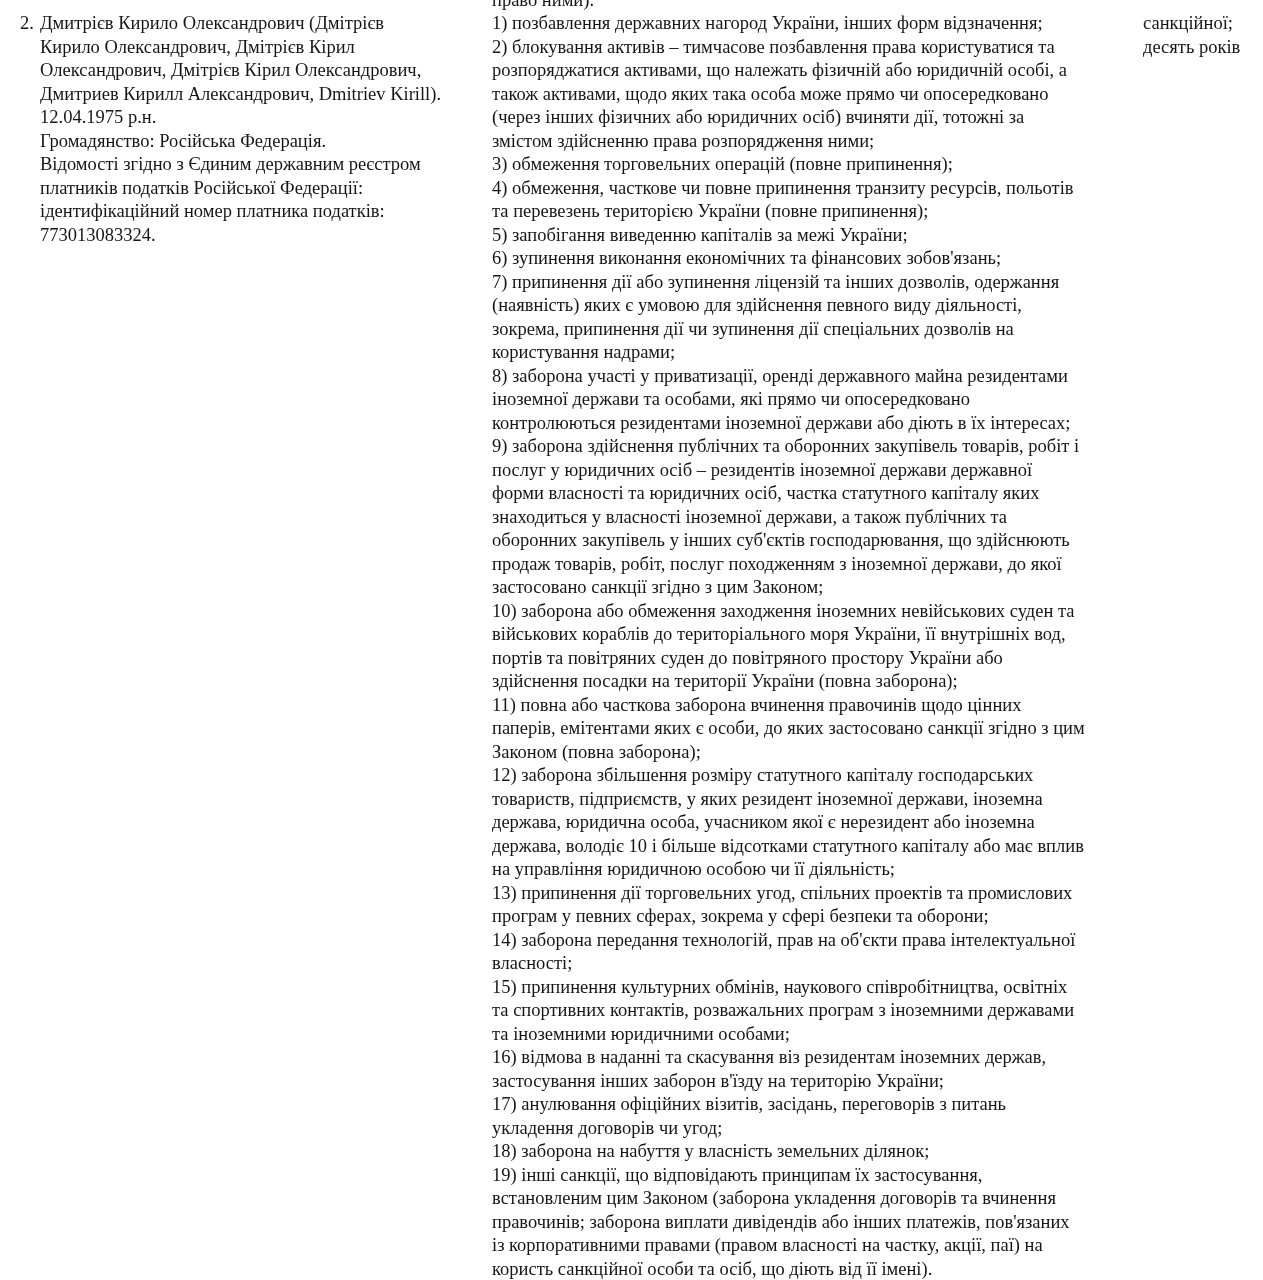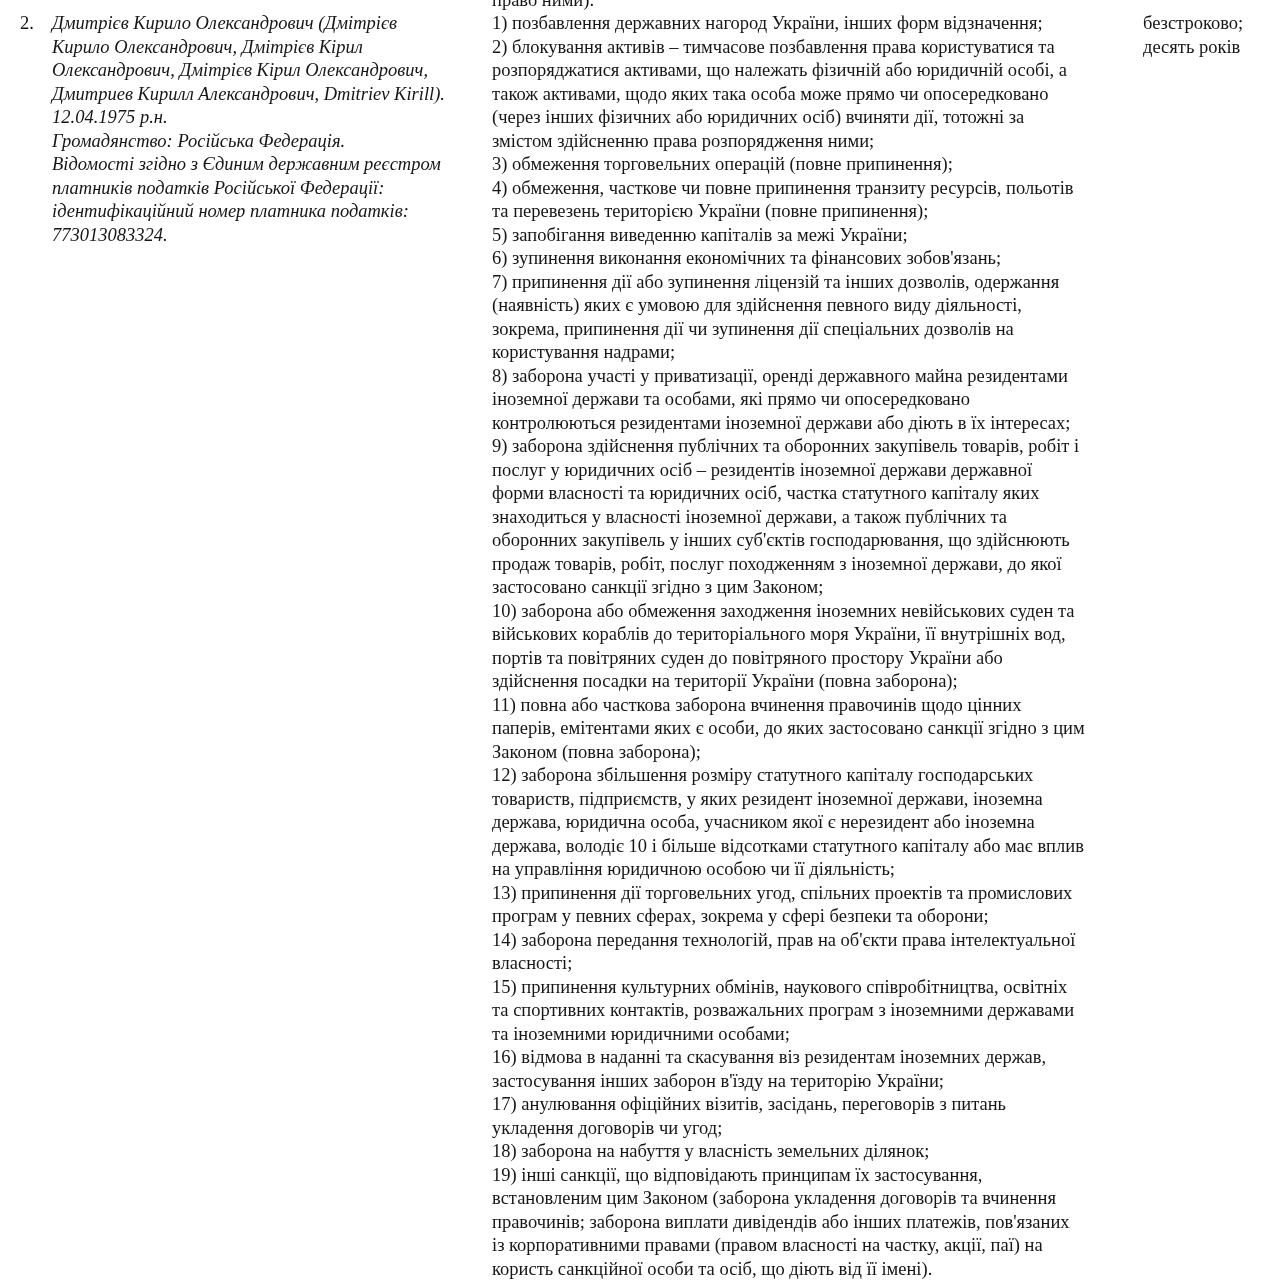--- a/index.html
+++ b/index.html
@@ -26,24 +26,23 @@
     position: absolute;
     white-space: pre;          
     text-rendering: optimizeLegibility;
   }
   .col-number {
     left: 20px;
     top: 12px;
     width: 30px;
   }
   .col-name {
-    left: 52px;
+    left: 40px;
     top: 12px;
     width: 445px;
-    font-style: italic;
   }
   .col-sanctions {
     left: 492px;
     top: -11.5px;              
     width: 655px;
   }
   .col-duration {
     left: 1143px;
     top: 12px;
     width: 118px;
@@ -116,16 +115,16 @@
 застосування інших заборон в'їзду на територію України;
 17) анулювання офіційних візитів, засідань, переговорів з питань
 укладення договорів чи угод;
 18) заборона на набуття у власність земельних ділянок;
 19) інші санкції, що відповідають принципам їх застосування,
 встановленим цим Законом (заборона укладення договорів та вчинення
 правочинів; заборона виплати дивідендів або інших платежів, пов'язаних
 із корпоративними правами (правом власності на частку, акції, паї) на
 користь санкційної особи та осіб, що діють від її імені).</div>
 
-  <div class="col col-duration">безстроково;
+  <div class="col col-duration">санкційної;
 десять років</div>
 
 </div>
 
 </body></html>

